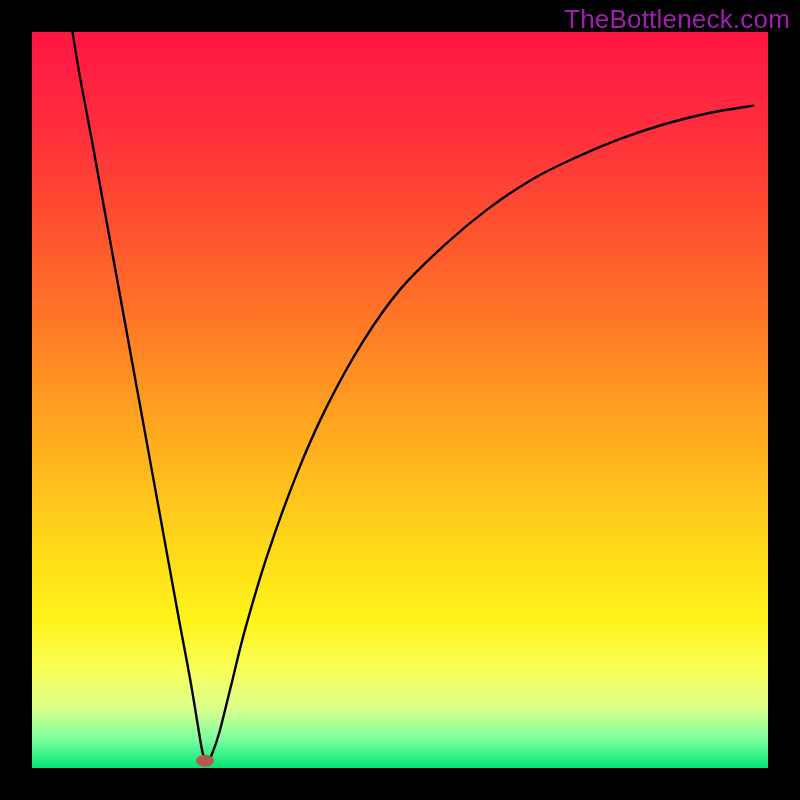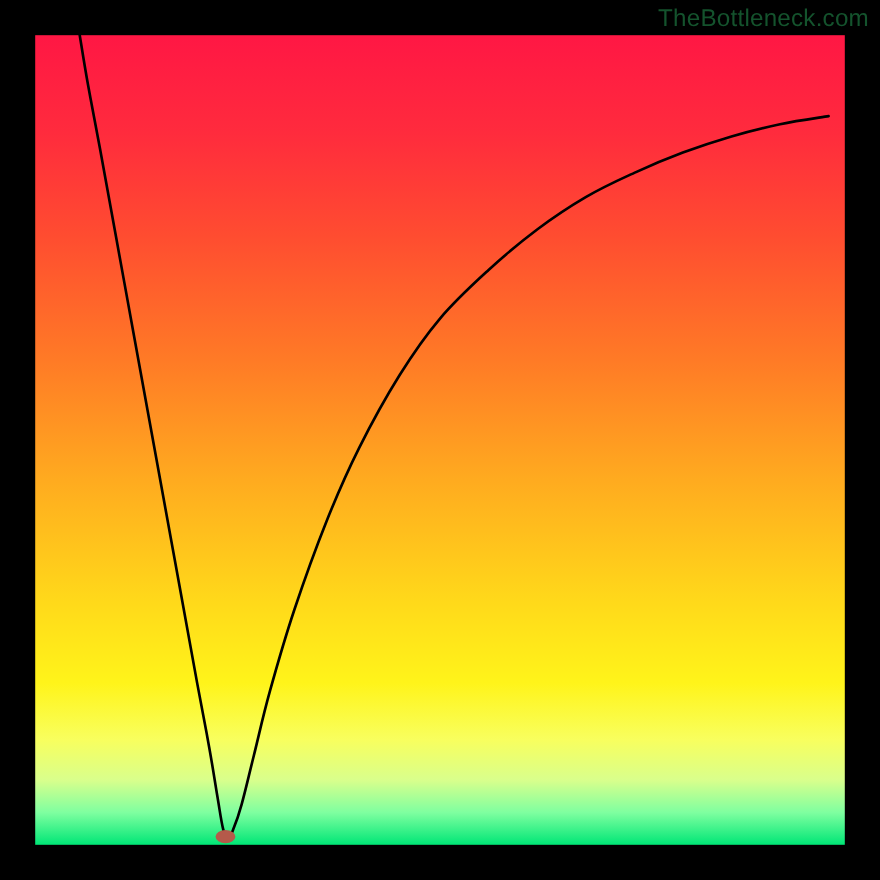--- a/index.html
+++ b/index.html
@@ -10,23 +10,23 @@
   .chart-container {
     position: relative;
     width: 800px;
     height: 800px;
   }
   .watermark {
     position: absolute;
     top: 4px;
     right: 10px;
     font-family: Arial, Helvetica, sans-serif;
-    font-size: 22px;
+    font-size: 26px;
     font-weight: 500;
-    color: #14532d;
+    color: #a21caf;
     letter-spacing: 0.2px;
     z-index: 5;
   }
   svg {
     display: block;
   }
 </style>
 </head>
 <body>
 

